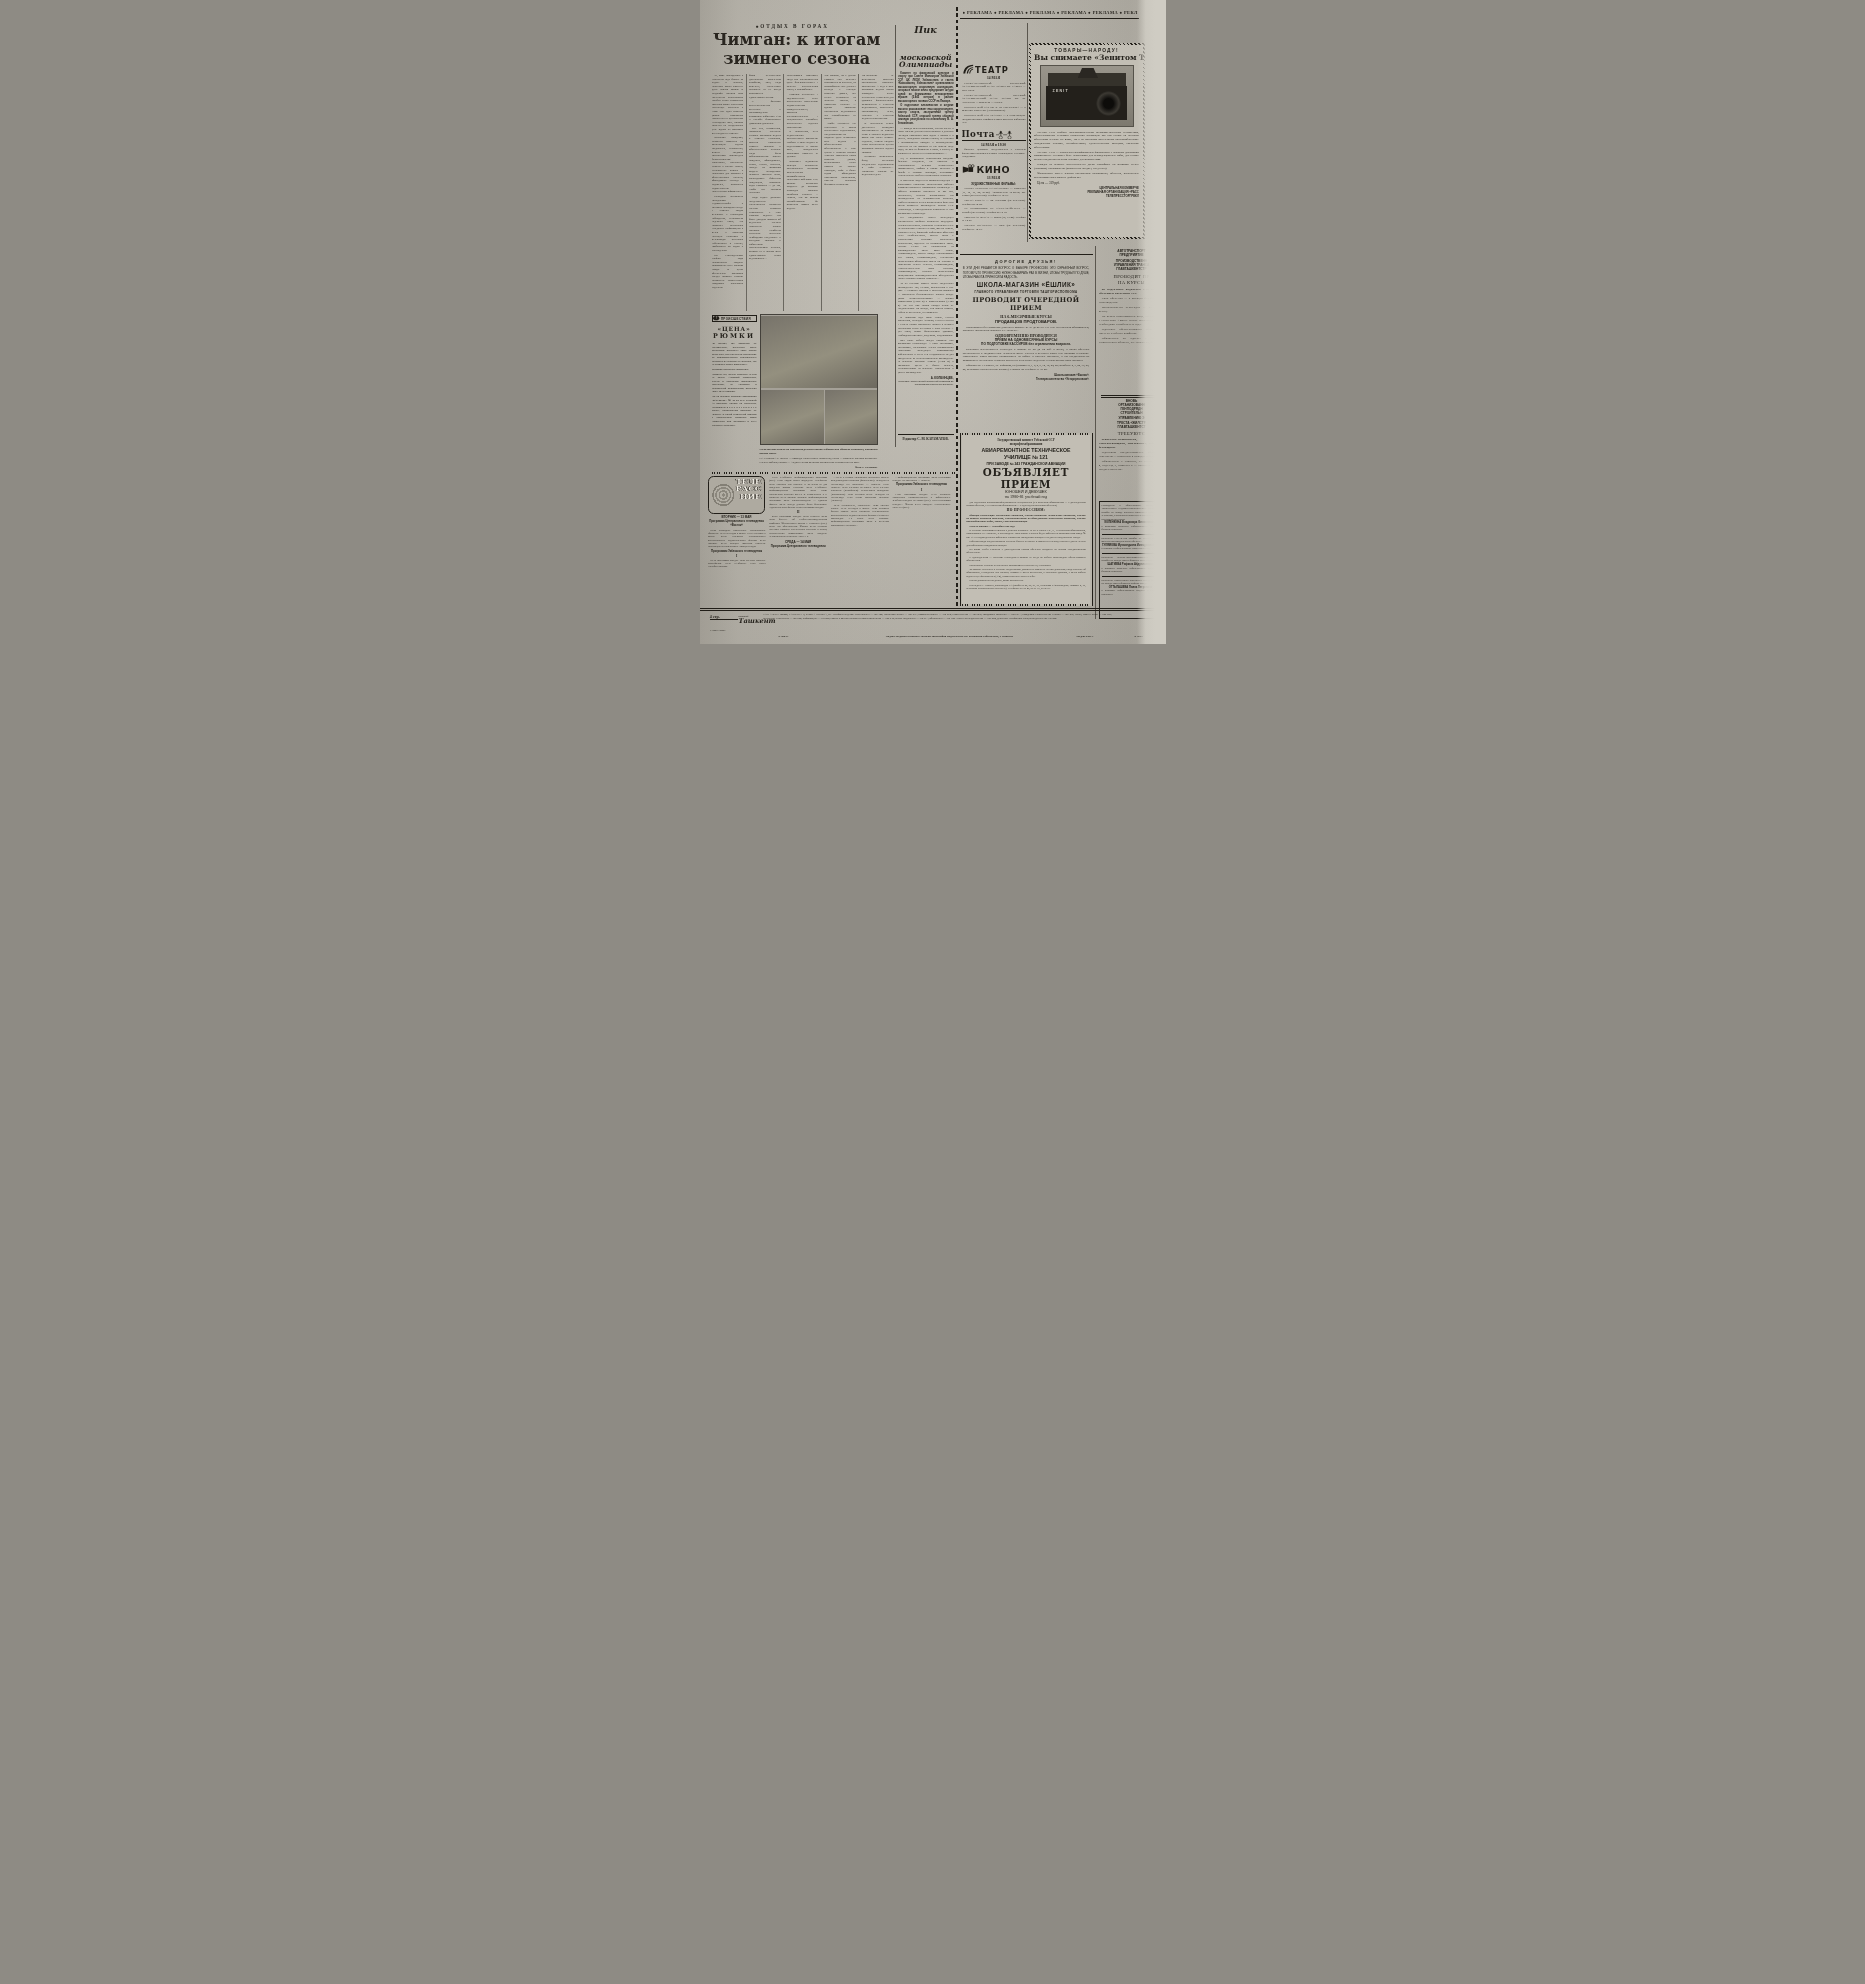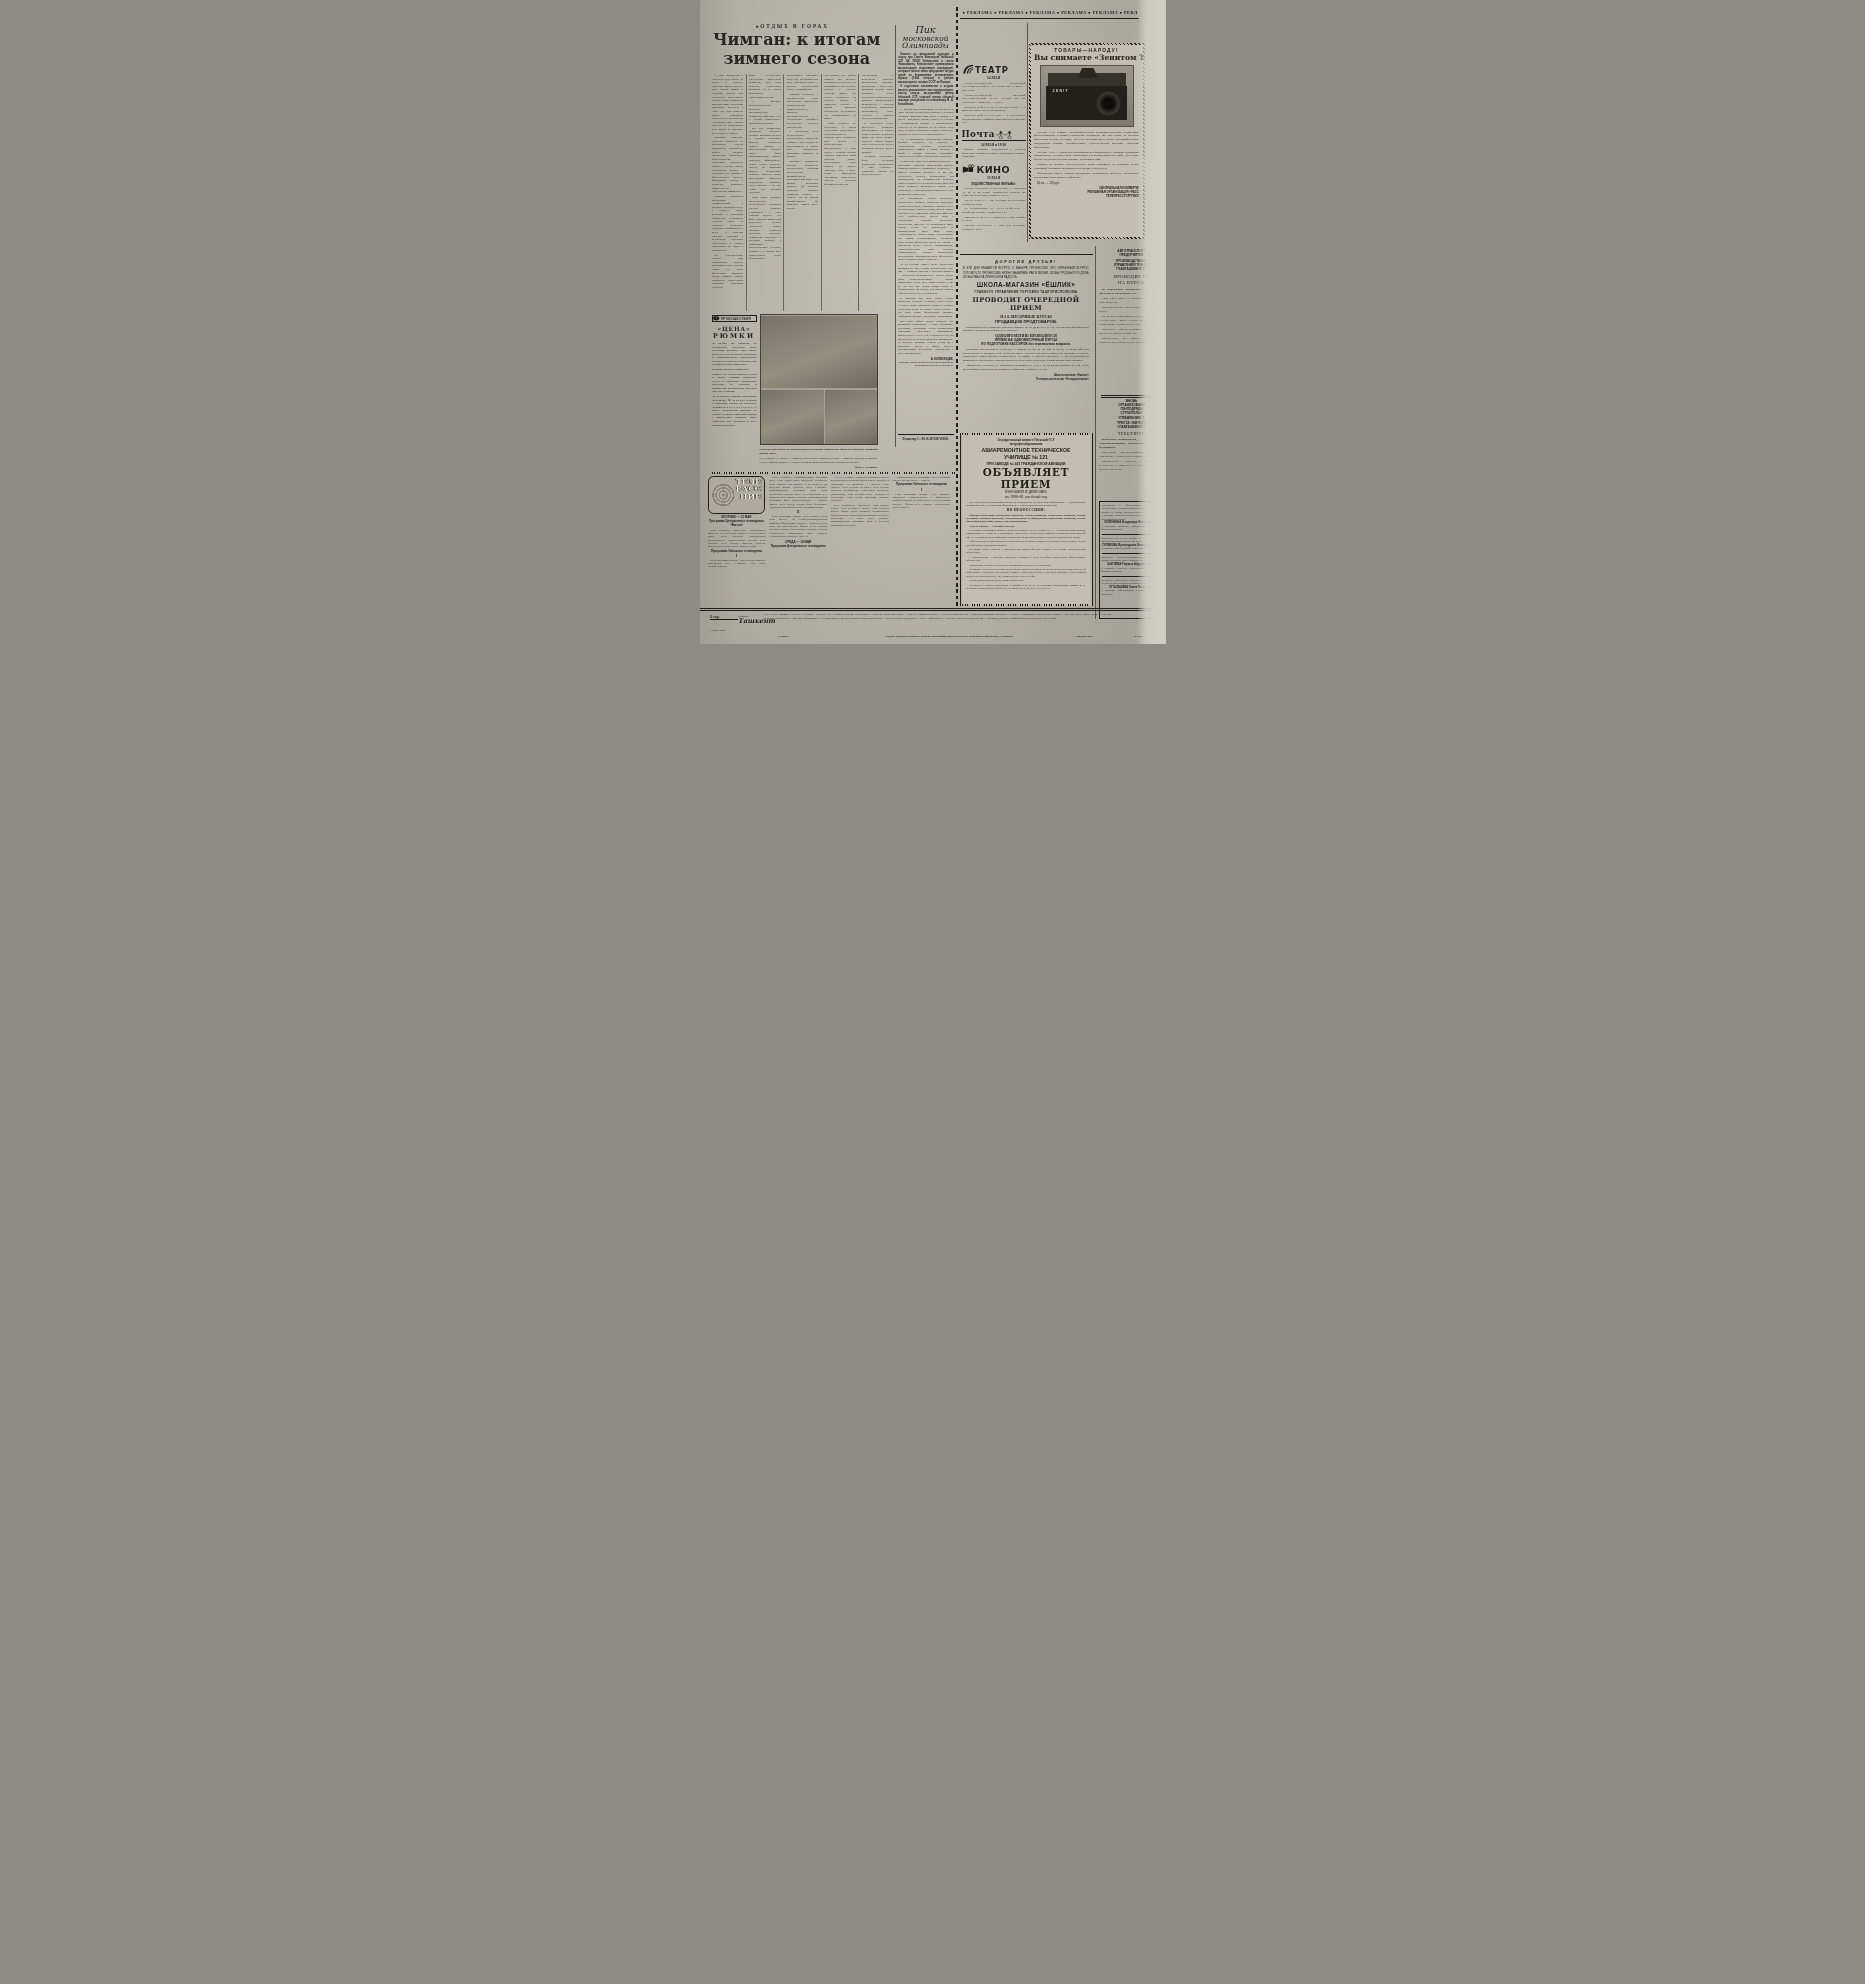--- a/index.html
+++ b/index.html
@@ -19,21 +19,21 @@
   .ind p, p.ind{text-indent:2.8px;}
   
   .kicker{font-size:5.2px;letter-spacing:2px;font-weight:bold;color:#2c2923;}
   .kicker .dot{letter-spacing:0;margin-right:1.6px;}
   .headline{font-family:"DejaVu Serif",serif;font-weight:700;font-size:16px;line-height:1.18;text-align:center;color:#2a2620;}
   
   .cols{display:flex;}
   .col{flex:1 1 0;font-size:2.7px;line-height:1.33;overflow:hidden;}
   .col + .col{border-left:0.4px solid #6a675f;padding-left:2.4px;margin-left:2.4px;}
   
-  .pik-title{font-family:"DejaVu Serif",serif;font-style:italic;font-weight:400;text-align:center;line-height:1.05;}
+  .pik-title{font-family:"DejaVu Serif",serif;font-style:italic;font-weight:700;text-align:center;line-height:1.05;}
   .pik-lead{font-family:"Liberation Sans",sans-serif;font-weight:bold;font-size:2.6px;line-height:1.35;}
   .pik-body{font-size:2.7px;line-height:1.33;}
   .sig-name{font-family:"Liberation Sans",sans-serif;font-weight:bold;font-size:2.9px;text-align:right;}
   .sig-role{font-family:"Liberation Sans",sans-serif;font-size:2.5px;text-align:right;}
   .editor{border-top:0.8px solid #211e18;padding-top:1.6px;font-weight:bold;font-size:3.4px;text-align:center;}
   
   .rek{font-weight:bold;font-size:4.4px;letter-spacing:0.4px;white-space:nowrap;}
   
   .logo-word{font-family:"DejaVu Sans","Liberation Sans",sans-serif;font-weight:800;color:#211e18;}
   .date-line{font-weight:bold;font-size:3.6px;text-align:center;margin:1.6px 0;}
@@ -171,21 +171,21 @@
   </div>
   <div class="abs" style="left:60px;top:448px;width:118px;">
     <p class="cap-lead">Отлично выступила на спартакиаде школьников Узбекистана сборная Ташкента, занявшая первое место.</p>
     <p class="cap-main">НА СНИМКАХ: вверху — команда ташкентских школьниц; слева — опорный прыжок выполняет Елена Глобина; справа — Андрей Нилов во время выполнения упражнения на коне.</p>
     <div class="cap-credit">Фото Л. Гусейнова.</div>
   </div>
 
   <div class="vrule" style="left:195px;top:24.6px;height:422px;"></div>
   <div class="abs" style="left:198px;top:24.6px;width:56px;height:404px;overflow:hidden;">
     <div class="pik-title" style="font-size:9.5px;">Пик</div>
-    <div class="pik-title" style="font-size:7.5px;">московской</div>
+    <div class="pik-title" style="font-size:7.5px;margin-top:19px;">московской</div>
     <div class="pik-title" style="font-size:7.5px;margin-bottom:2.4px;">Олимпиады</div>
     <p class="pik-lead jt ind">Комитет по физической культуре и спорту при Совете Министров Узбекской ССР, ЦК ЛКСМ Узбекистана и газета «Комсомолец Узбекистана» организовали высокогорную спортивную экспедицию, которая в начале июля предпримет штурм одной из безымянных непокоренных вершин (5.945 метров) в районе высокогорного полюса СССР на Памире.</p>
     <p class="pik-lead jt ind">О подготовке альпинистов и штурме высоты рассказывает наш корреспондент, мастер спорта, заслуженный тренер Узбекской ССР, старший тренер сборной команды республики по альпинизму В. А. Эльчибеков.</p>
     <p class="pik-body jt ind">— Иногда меня спрашивают, что вас влечет в горы? Почему десятки тысяч юношей и девушек ежегодно связывают свой отдых с горами и в других, невидимых уголках страны, не участвуя в высокогорных походах и восхождениях? Ответить на эти вопросы не так просто. Ведь люди, ни разу не бывавшие в горах, и значит, не знающие их прелести и неповторимости…</p>
     <p class="pik-body jt ind">Да, в высокогорье спортсменов ожидают большие трудности, но имеются и невысказанные резервы человеческих возможностей, любовь к горам. Вступать в борьбу с суровой природой, штурмовать неприступные хребты и высочайшие вершины.</p>
     <p class="pik-body jt ind">У советских людей есть хорошая традиция — знаменовать славными свершениями события огромной важности. Московская Олимпиада — событие огромной важности. И вот мы, альпинисты, решили ознаменовать его восхождением на непокоренную вершину, чтобы установить на ней олимпийский флаг. Мы хотим посвятить восхождение Играм XXII Олимпиады, с последующим названием ее пик московской Олимпиады.</p>
     <p class="pik-body jt ind">На предложение нашей экспедиции откликнулись наиболее вероятные кандидаты. Это мастера спорта, чемпионы и призеры СССР по альпинизму: Георгий Петров, мастер спорта, чемпион СССР, фотограф Узбекского общества НПО «Кибернетика», мастер связи с вершинными странами Константин Минайленко, водитель из высокогорья связи, слесарь ГСЖБ по напряжению из злоязводильной зоны Иван Савин, перворазрядник, мастер завода «Ташавтомаш» Лев Орлов, перворазрядник, инструктор Ташкентского областного совета по туризму и экскурсиям Сергей Сергеев, перворазрядник, инженер-расчетчик Иван Галушко, перворазрядник, терапевт Ташкентского авиационного производственного объединения имени Чкалова Николай Баранкин…</p>
     <p class="pik-body jt ind">За их плечами многие сотни труднейших восхождений. Так, Петров, Минайленко и еще двое — Николай Хоренко и Вячеслав Воронин — совершили беспримерный траверс между двумя «семитысячниками» — пиками Коммунизма (7.495 м) и Корженевской (7.105 м). До сих пор такого похода никто не предпринимал. Но прежде, чем пройти траверс, Ребята не отступили, не сломались.</p>
     <p class="pik-body jt ind">В прошлом году Иван Савин, Сергей Матвиенко, Геннадий Антонов, Сергей Сергеев и Сергей Орлов совершили первый в истории альпинизма спуск на лыжах с пика Ленина. А для этого, кроме богатырского здоровья, необходимы смелость, выдержка, хладнокровие.</p>
     <p class="pik-body jt ind">Вот такие ребята пойдут покорять пик московской Олимпиады. А пока тренировки, тренировки, тренировки. Члены высокогорной спортивной экспедиции «Комсомольца Узбекистана» в честь 110-й годовщины со дня рождения В. И. Ленина совершили восхождение на вершину Большой Чимган (3.300 м) и возложили цветы к бюсту Ильича, установленному на вершине. Планируются и другие восхождения.</p>

